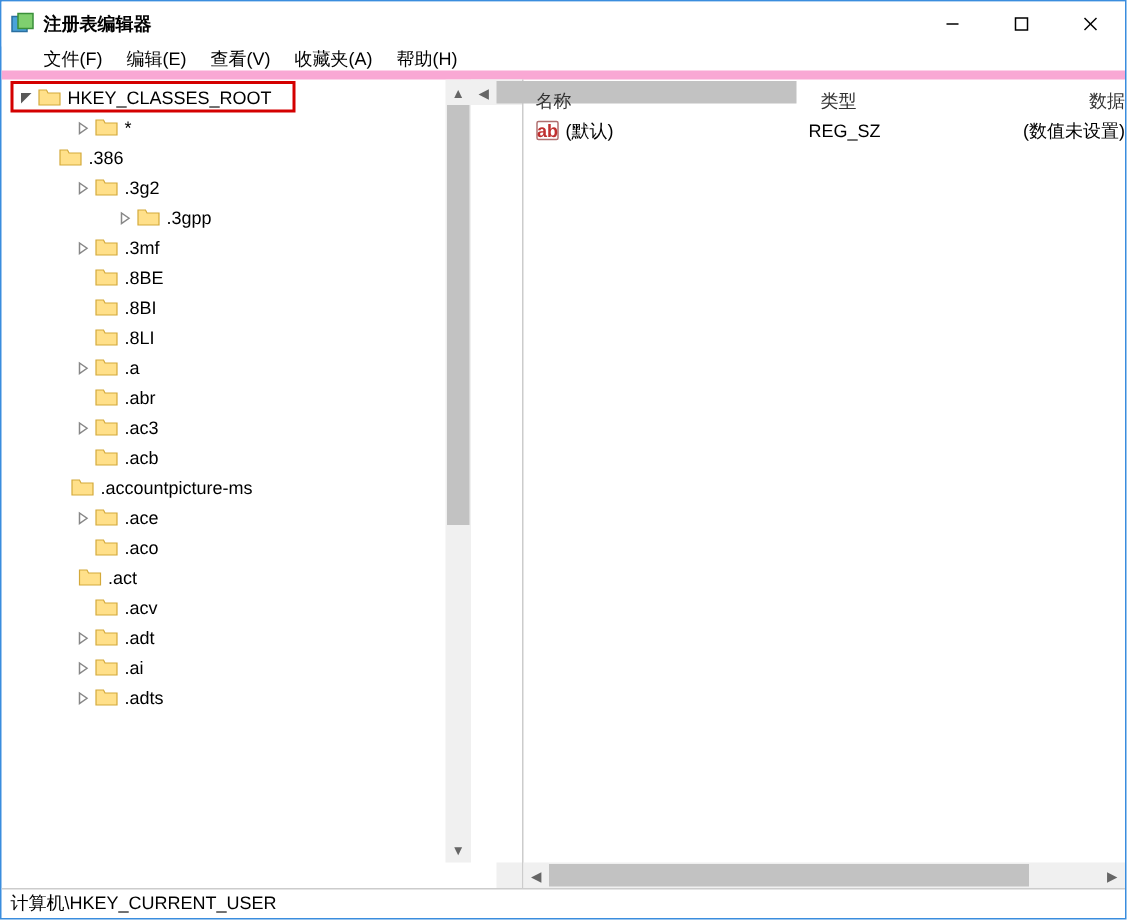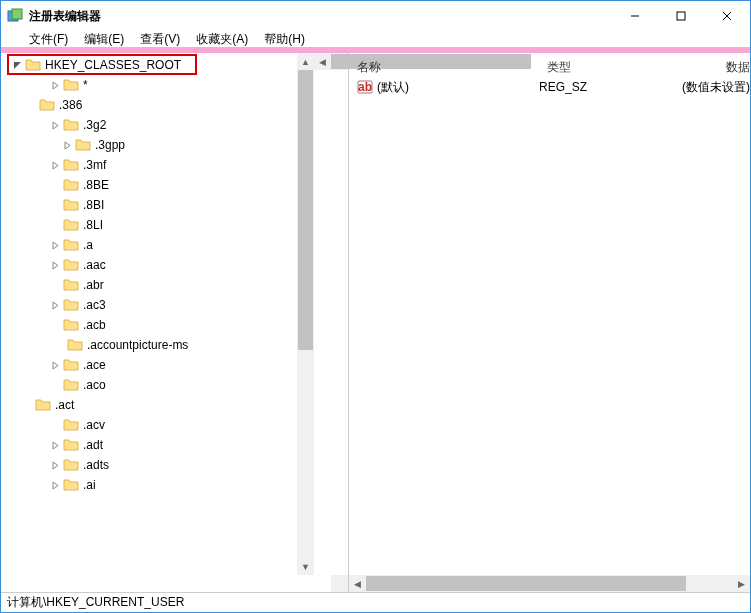--- a/index.html
+++ b/index.html
@@ -115,21 +115,21 @@
             <span class="tree-expander">
               <svg width="9" height="9">
                 <path d="M2 1 L7 4.5 L2 8 Z" fill="none" stroke="#888"></path>
               </svg>
             </span>
             <svg class="tree-folder" viewBox="0 0 16 14">
               <path d="M1 3 L1 12 L15 12 L15 4 L7 4 L6 2 L1 2 Z" fill="#ffe08a" stroke="#d4a93a" stroke-width="0.8"></path>
             </svg>
             <span class="tree-label">.3g2</span>
           </div>
-          <div class="tree-row" style="padding-left:60px">
+          <div class="tree-row" style="padding-left:76px">
             <span class="tree-expander">
               <svg width="9" height="9">
                 <path d="M2 1 L7 4.5 L2 8 Z" fill="none" stroke="#888"></path>
               </svg>
             </span>
             <svg class="tree-folder" viewBox="0 0 16 14">
               <path d="M1 3 L1 12 L15 12 L15 4 L7 4 L6 2 L1 2 Z" fill="#ffe08a" stroke="#d4a93a" stroke-width="0.8"></path>
             </svg>
             <span class="tree-label">.3gpp</span>
           </div>
@@ -170,31 +170,20 @@
               <svg width="9" height="9">
                 <path d="M2 1 L7 4.5 L2 8 Z" fill="none" stroke="#888"></path>
               </svg>
             </span>
             <svg class="tree-folder" viewBox="0 0 16 14">
               <path d="M1 3 L1 12 L15 12 L15 4 L7 4 L6 2 L1 2 Z" fill="#ffe08a" stroke="#d4a93a" stroke-width="0.8"></path>
             </svg>
             <span class="tree-label">.a</span>
           </div>
           <div class="tree-row" style="padding-left:48px">
-            <span class="tree-expander">
-              <svg width="9" height="9">
-                <path d="M2 1 L7 4.5 L2 8 Z" fill="none" stroke="#888"></path>
-              </svg>
-            </span>
-            <svg class="tree-folder" viewBox="0 0 16 14">
-              <path d="M1 3 L1 12 L15 12 L15 4 L7 4 L6 2 L1 2 Z" fill="#ffe08a" stroke="#d4a93a" stroke-width="0.8"></path>
-            </svg>
-            <span class="tree-label">.aac</span>
-          </div>
-          <div class="tree-row" style="padding-left:48px">
             <span class="tree-expander"></span>
             <svg class="tree-folder" viewBox="0 0 16 14">
               <path d="M1 3 L1 12 L15 12 L15 4 L7 4 L6 2 L1 2 Z" fill="#ffe08a" stroke="#d4a93a" stroke-width="0.8"></path>
             </svg>
             <span class="tree-label">.abr</span>
           </div>
           <div class="tree-row" style="padding-left:48px">
             <span class="tree-expander">
               <svg width="9" height="9">
                 <path d="M2 1 L7 4.5 L2 8 Z" fill="none" stroke="#888"></path>
@@ -205,21 +194,21 @@
             </svg>
             <span class="tree-label">.ac3</span>
           </div>
           <div class="tree-row" style="padding-left:48px">
             <span class="tree-expander"></span>
             <svg class="tree-folder" viewBox="0 0 16 14">
               <path d="M1 3 L1 12 L15 12 L15 4 L7 4 L6 2 L1 2 Z" fill="#ffe08a" stroke="#d4a93a" stroke-width="0.8"></path>
             </svg>
             <span class="tree-label">.acb</span>
           </div>
-          <div class="tree-row" style="padding-left:52px">
+          <div class="tree-row" style="padding-left:32px">
             <span class="tree-expander"></span>
             <svg class="tree-folder" viewBox="0 0 16 14">
               <path d="M1 3 L1 12 L15 12 L15 4 L7 4 L6 2 L1 2 Z" fill="#ffe08a" stroke="#d4a93a" stroke-width="0.8"></path>
             </svg>
             <span class="tree-label">.accountpicture-ms</span>
           </div>
           <div class="tree-row" style="padding-left:48px">
             <span class="tree-expander">
               <svg width="9" height="9">
                 <path d="M2 1 L7 4.5 L2 8 Z" fill="none" stroke="#888"></path>
@@ -230,21 +219,21 @@
             </svg>
             <span class="tree-label">.ace</span>
           </div>
           <div class="tree-row" style="padding-left:48px">
             <span class="tree-expander"></span>
             <svg class="tree-folder" viewBox="0 0 16 14">
               <path d="M1 3 L1 12 L15 12 L15 4 L7 4 L6 2 L1 2 Z" fill="#ffe08a" stroke="#d4a93a" stroke-width="0.8"></path>
             </svg>
             <span class="tree-label">.aco</span>
           </div>
-          <div class="tree-row" style="padding-left:20px">
+          <div class="tree-row" style="padding-left:37px">
             <span class="tree-expander"></span>
             <svg class="tree-folder" viewBox="0 0 16 14">
               <path d="M1 3 L1 12 L15 12 L15 4 L7 4 L6 2 L1 2 Z" fill="#ffe08a" stroke="#d4a93a" stroke-width="0.8"></path>
             </svg>
             <span class="tree-label">.act</span>
           </div>
           <div class="tree-row" style="padding-left:48px">
             <span class="tree-expander"></span>
             <svg class="tree-folder" viewBox="0 0 16 14">
               <path d="M1 3 L1 12 L15 12 L15 4 L7 4 L6 2 L1 2 Z" fill="#ffe08a" stroke="#d4a93a" stroke-width="0.8"></path>
@@ -264,32 +253,32 @@
           </div>
           <div class="tree-row" style="padding-left:48px">
             <span class="tree-expander">
               <svg width="9" height="9">
                 <path d="M2 1 L7 4.5 L2 8 Z" fill="none" stroke="#888"></path>
               </svg>
             </span>
             <svg class="tree-folder" viewBox="0 0 16 14">
               <path d="M1 3 L1 12 L15 12 L15 4 L7 4 L6 2 L1 2 Z" fill="#ffe08a" stroke="#d4a93a" stroke-width="0.8"></path>
             </svg>
+            <span class="tree-label">.ai</span>
+          </div>
+          <div class="tree-row" style="padding-left:48px">
+            <span class="tree-expander">
+              <svg width="9" height="9">
+                <path d="M2 1 L7 4.5 L2 8 Z" fill="none" stroke="#888"></path>
+              </svg>
+            </span>
+            <svg class="tree-folder" viewBox="0 0 16 14">
+              <path d="M1 3 L1 12 L15 12 L15 4 L7 4 L6 2 L1 2 Z" fill="#ffe08a" stroke="#d4a93a" stroke-width="0.8"></path>
+            </svg>
             <span class="tree-label">.adts</span>
-          </div>
-          <div class="tree-row" style="padding-left:48px">
-            <span class="tree-expander">
-              <svg width="9" height="9">
-                <path d="M2 1 L7 4.5 L2 8 Z" fill="none" stroke="#888"></path>
-              </svg>
-            </span>
-            <svg class="tree-folder" viewBox="0 0 16 14">
-              <path d="M1 3 L1 12 L15 12 L15 4 L7 4 L6 2 L1 2 Z" fill="#ffe08a" stroke="#d4a93a" stroke-width="0.8"></path>
-            </svg>
-            <span class="tree-label">.ai</span>
           </div>
         </div>
       <div class="highlight-box" id="highlight" style="left: 6px; top: 1px; width: 190px; height: 21px;"></div>
       <div class="vscroll">
         <div class="scroll-btn">▲</div>
         <div class="track">
             <div class="thumb"></div>
           </div>
         <div class="scroll-btn">▼</div>
       </div>

